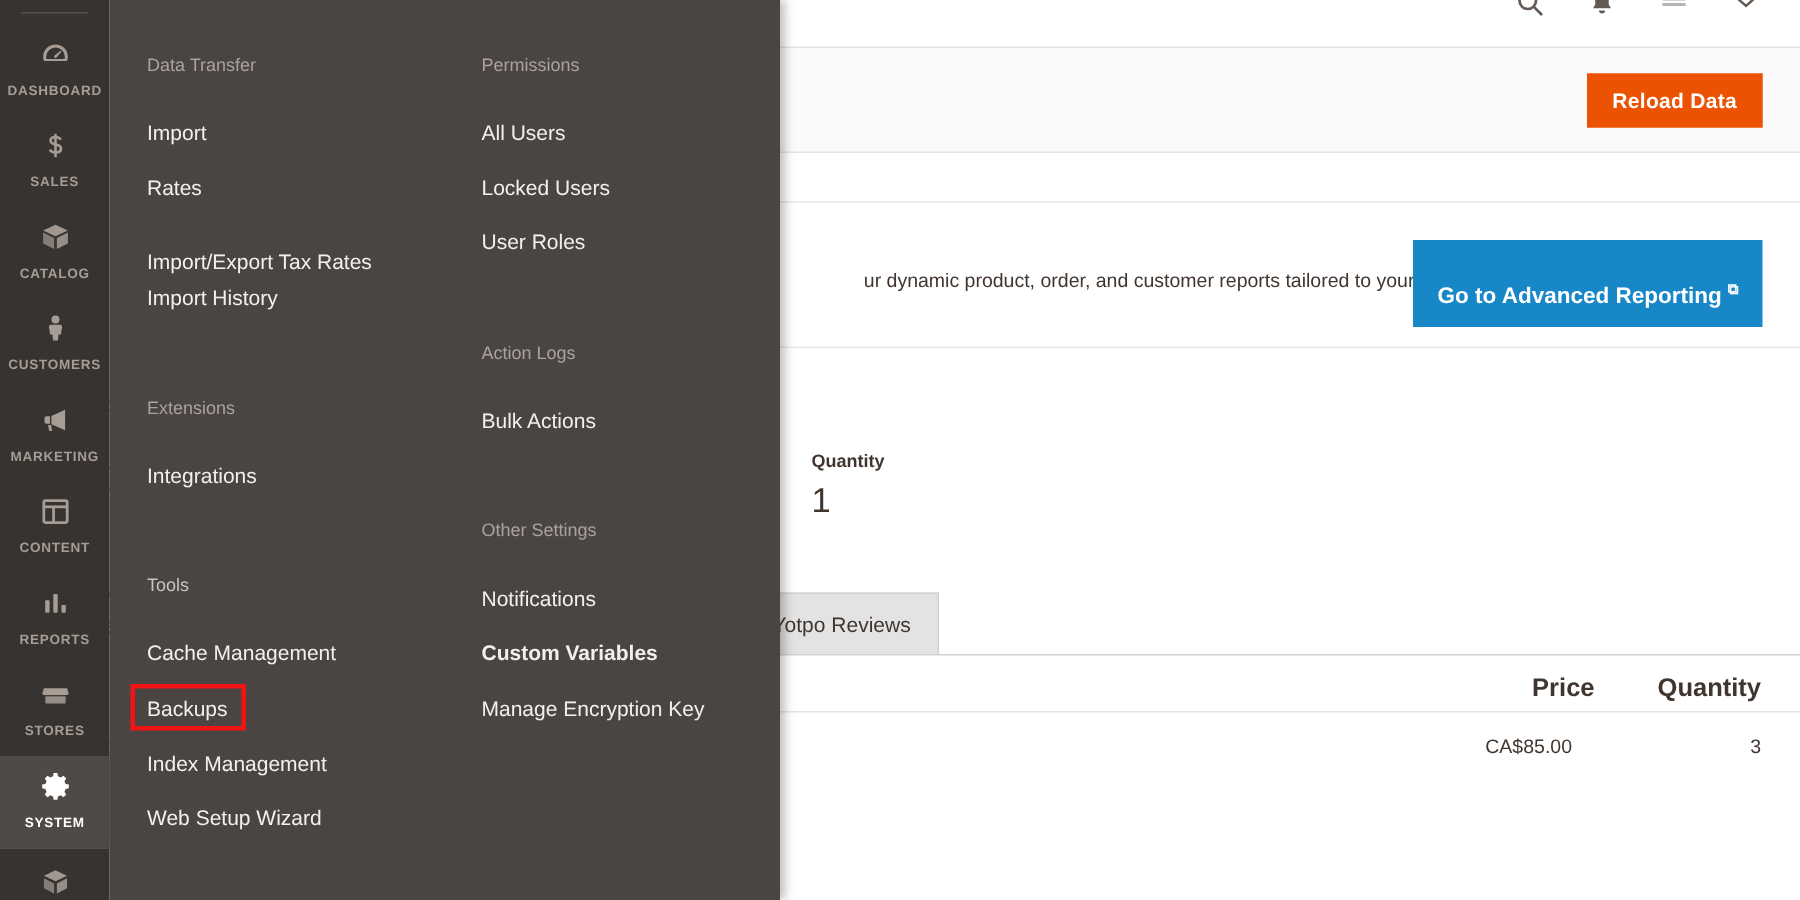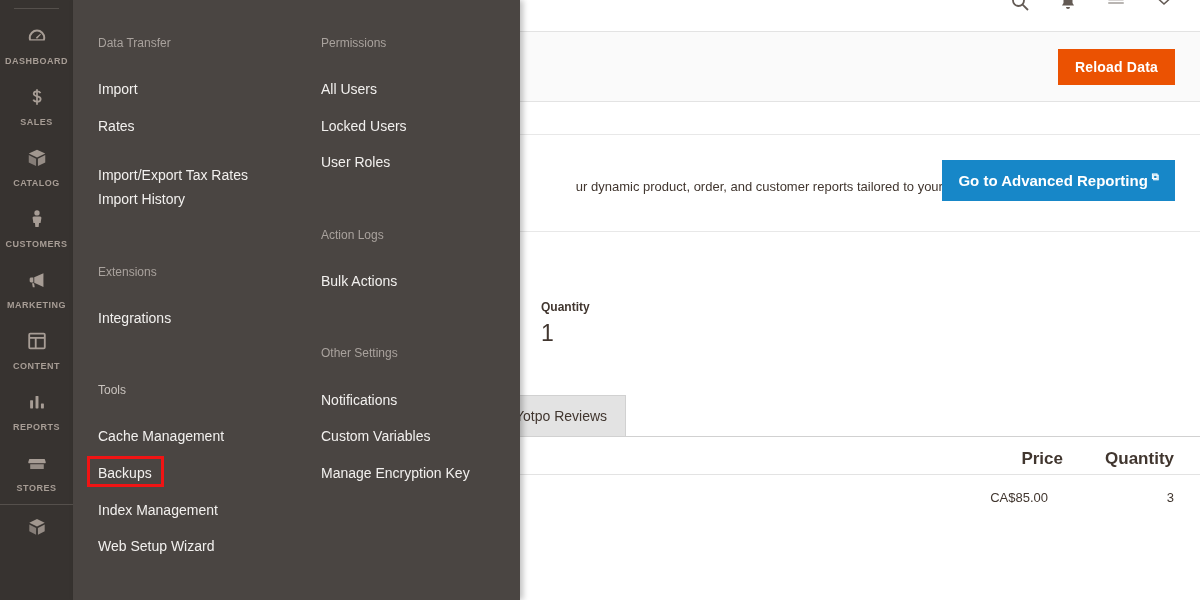--- a/index.html
+++ b/index.html
@@ -64,21 +64,21 @@
     font-size: 13px; color: #41362f;
     white-space: nowrap;
     text-align: right;
   }
   .btn-adv {
     position: absolute; right: 25px; top: 24px;
     background: #1787c8;
     color: #ffffff;
     border: none;
     font-size: 15px; font-weight: bold;
-    padding: 11px 16px 12px 16px;
+    padding: 28px 16px 12px 16px;
     cursor: pointer;
     white-space: nowrap;
   }
   .btn-adv .ext { font-size: 10px; vertical-align: super; margin-left: 4px; }
 
   .adv-rule {
     position: absolute; left: 0; top: 231px; width: 1127px;
     border-top: 1px solid #e8e8e8;
   }
 
@@ -398,20 +398,29 @@
       <span class="sb-ic">
         <svg viewBox="0 0 24 24" fill="currentColor">
           <path d="M3.6 7.5h16.8l1.1 3.4c.2.7-.3 1.4-1 1.4H3.5c-.7 0-1.2-.7-1-1.4z"></path>
           <rect x="4.6" y="13" width="14.8" height="5.6" rx=".6" opacity=".85"></rect>
           <path d="M4.6 13h14.8" stroke="#4a4542" stroke-width=".8"></path>
         </svg>
       </span>
       <span class="sb-lb">STORES</span>
     </div>
 
+    <div class="sb-item active">
+      <span class="sb-ic">
+        <svg viewBox="0 0 24 24" fill="currentColor">
+          <path d="M12 8.4a3.6 3.6 0 1 0 0 7.2 3.6 3.6 0 0 0 0-7.2zm0 2a1.6 1.6 0 1 1 0 3.2 1.6 1.6 0 0 1 0-3.2z"></path>
+          <path d="M10.6 2.6h2.8l.4 2.3 2 .9 2-1.3 2 2-1.3 2 .9 2 2.3.4v2.8l-2.3.4-.9 2 1.3 2-2 2-2-1.3-2 .9-.4 2.3h-2.8l-.4-2.3-2-.9-2 1.3-2-2 1.3-2-.9-2-2.3-.4v-2.8l2.3-.4.9-2-1.3-2 2-2 2 1.3 2-.9z"></path>
+        </svg>
+      </span>
+      <span class="sb-lb">SYSTEM</span>
+    </div>
 
     <div class="sb-item partners">
       <span class="sb-ic">
         <svg viewBox="0 0 24 24" fill="currentColor">
           <path d="M12 3.4 3.6 7.4 12 11.4l8.4-4z" opacity=".95"></path>
           <path d="M3.6 9.2v7.4L11 20.4V13z" opacity=".7"></path>
           <path d="M13 13v7.4l7.4-3.8V9.2z" opacity=".85"></path>
         </svg>
       </span>
 
@@ -441,20 +450,20 @@
       <div class="mrow mgroup-title" style="top:36px;">Permissions</div>
       <div class="mrow" style="top:80px;"><span class="mitem">All Users</span></div>
       <div class="mrow" style="top:117px;"><span class="mitem">Locked Users</span></div>
       <div class="mrow" style="top:153px;"><span class="mitem">User Roles</span></div>
 
       <div class="mrow mgroup-title" style="top:228px;">Action Logs</div>
       <div class="mrow" style="top:272px;"><span class="mitem">Bulk Actions</span></div>
 
       <div class="mrow mgroup-title" style="top:346px;">Other Settings</div>
       <div class="mrow" style="top:391px;"><span class="mitem">Notifications</span></div>
-      <div class="mrow" style="top:427px;"><span class="mitem">Custom Variables</span></div>
+      <div class="mrow" style="top:427px;font-weight:bold;"><span class="mitem">Custom Variables</span></div>
       <div class="mrow" style="top:464px;"><span class="mitem">Manage Encryption Key</span></div>
     </div>
   </div>
 
   <div class="hl-box" style="left:87px; top:456px; width:77px; height:31px;"></div>
 
 </div>
 
 </body></html>

